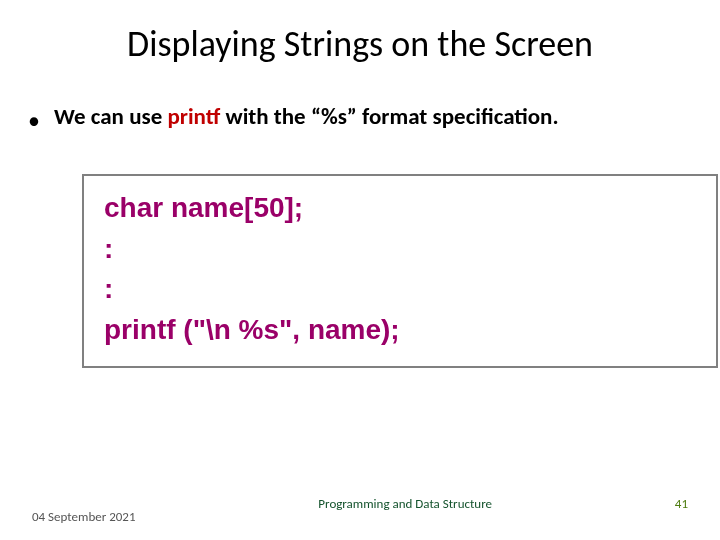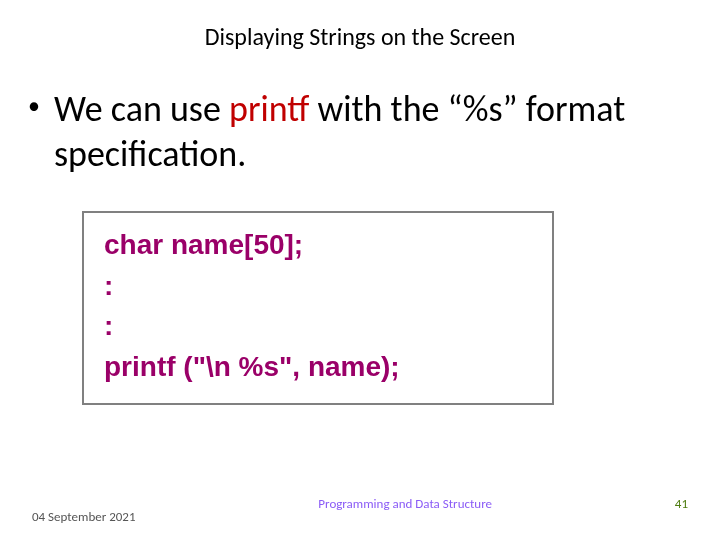--- a/index.html
+++ b/index.html
@@ -6,47 +6,48 @@
   body {
     width: 720px;
     height: 540px;
     background: #ffffff;
     font-family: Calibri, "Segoe UI", Arial, sans-serif;
     position: relative;
     overflow: hidden;
   }
   .title {
     text-align: center;
-    font-size: 24px;
+    font-size: 36px;
     color: #000;
     padding-top: 22px;
     font-weight: 400;
   }
   .body {
     padding: 36px 28px 0 28px;
   }
   .bullet-row {
     display: flex;
     align-items: flex-start;
     gap: 14px;
   }
   .bullet-dot {
     font-size: 24px;
     line-height: 38px;
     color: #000;
   }
   .bullet-text {
-    font-size: 36px;
+    font-size: 23px;
     color: #000;
     line-height: 1.25;
+    font-weight: bold;
   }
   .kw-printf { color: #c00000; }
   .code-box {
     margin: 34px 0 0 54px;
-    width: 472px;
+    width: 636px;
     border: 2px solid #808080;
     background: #ffffff;
     padding: 12px 20px 16px 20px;
   }
   .code-line {
     font-family: "Comic Sans MS", "Comic Sans", cursive, sans-serif;
     font-size: 28px;
     font-weight: 700;
     color: #9a0068;
     line-height: 1.45;
@@ -57,21 +58,21 @@
     bottom: 16px;
     left: 0;
     width: 100%;
     padding: 0 32px;
     display: flex;
     justify-content: space-between;
     font-size: 13px;
     color: #555;
   }
   .footer .date   { color: #555; margin-top: 13px; }
-  .footer .course { color: #8b5cf6; }
+  .footer .course { color: #14532d; }
   .footer .page   { color: #4d7c0f; }
 </style>
 </head>
 <body>
 
 <div class="title">Displaying Strings on the Screen</div>
 
 <div class="body">
   <div class="bullet-row">
     <div class="bullet-dot">•</div>

